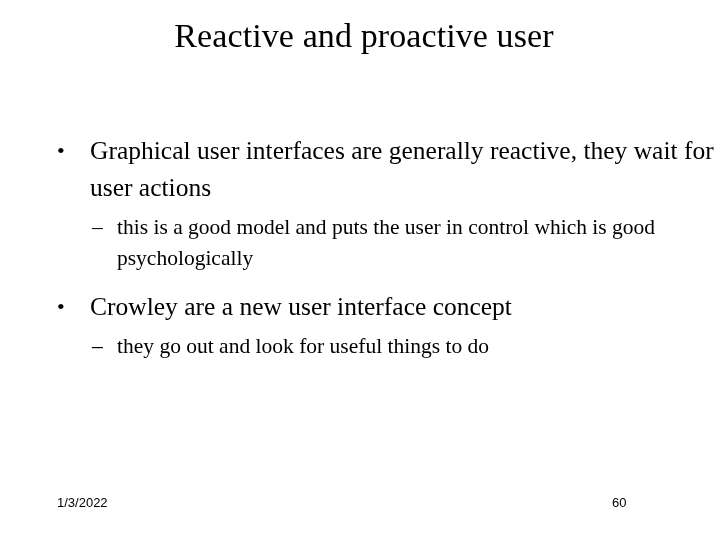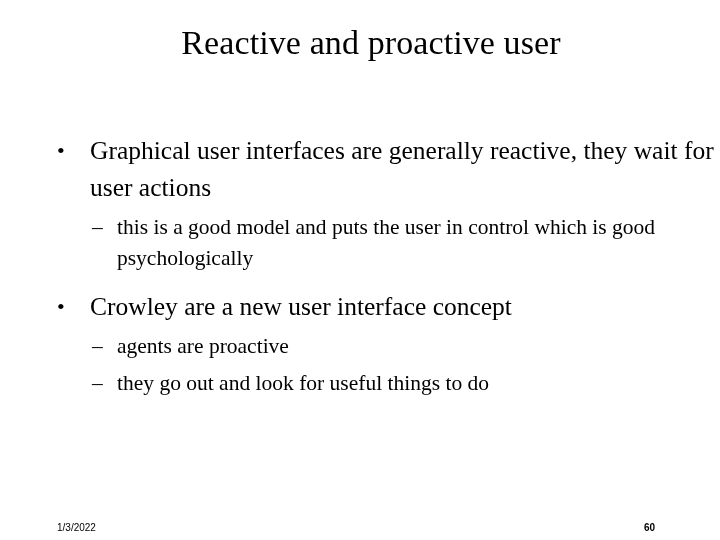--- a/index.html
+++ b/index.html
@@ -25,21 +25,21 @@
   .slide-title {
     position: absolute;
     left: 54px;
     top: 10px;
     width: 612px;
     text-align: center;
     font-size: 34px;
     line-height: 44px;
     font-weight: normal;
     letter-spacing: 0.1px;
-    margin: 11px;
+    margin: 4px;
   }
 
   
   .body-block {
     position: absolute;
     left: 0;
     top: 132px;
     width: 720px;
   }
 
@@ -78,44 +78,42 @@
   .gap-before-sub { margin-top: 6px; }
 
   
   .footer {
     position: absolute;
     left: 0;
     top: 493px;
     width: 720px;
     height: 22px;
     font-family: "Liberation Sans", "DejaVu Sans", sans-serif;
-    font-size: 10px;
+    font-size: 13px;
     line-height: 16px;
     color: #000000;
-    margin-top: 25px;
   }
   .footer-date {
     position: absolute;
     left: 57px;
     top: 2px;
     white-space: nowrap;
   }
   .footer-center {
     position: absolute;
     left: 275px;
     top: 2px;
     white-space: pre;
     letter-spacing: 0.3px;
   }
   .footer-page {
     position: absolute;
-    left: 644px;
+    left: 612px;
     top: 2px;
     white-space: nowrap;
-    font-weight: bold;
   }
 </style>
 </head>
 <body>
 
 <div class="slide">
 
   <h1 class="slide-title">
     <span>Reactive and proactive user</span><br>
   </h1>
@@ -132,21 +130,20 @@
       <span>this is a good model and puts the user in control which is good psychologically</span>
     </p>
 
     <p class="bullet-l1">
       <span class="marker">•</span>
       <span>Crowley are a new user interface concept</span>
     </p>
 
     <p class="bullet-l2 gap-before-sub">
       <span class="marker">–</span>
-      <span>agents are proactive</span>
     </p>
 
     <p class="bullet-l2 gap-before-sub">
       <span class="marker">–</span>
       <span>they go out and look for useful things to do</span>
     </p>
 
   </div>
 
   <div class="footer">

